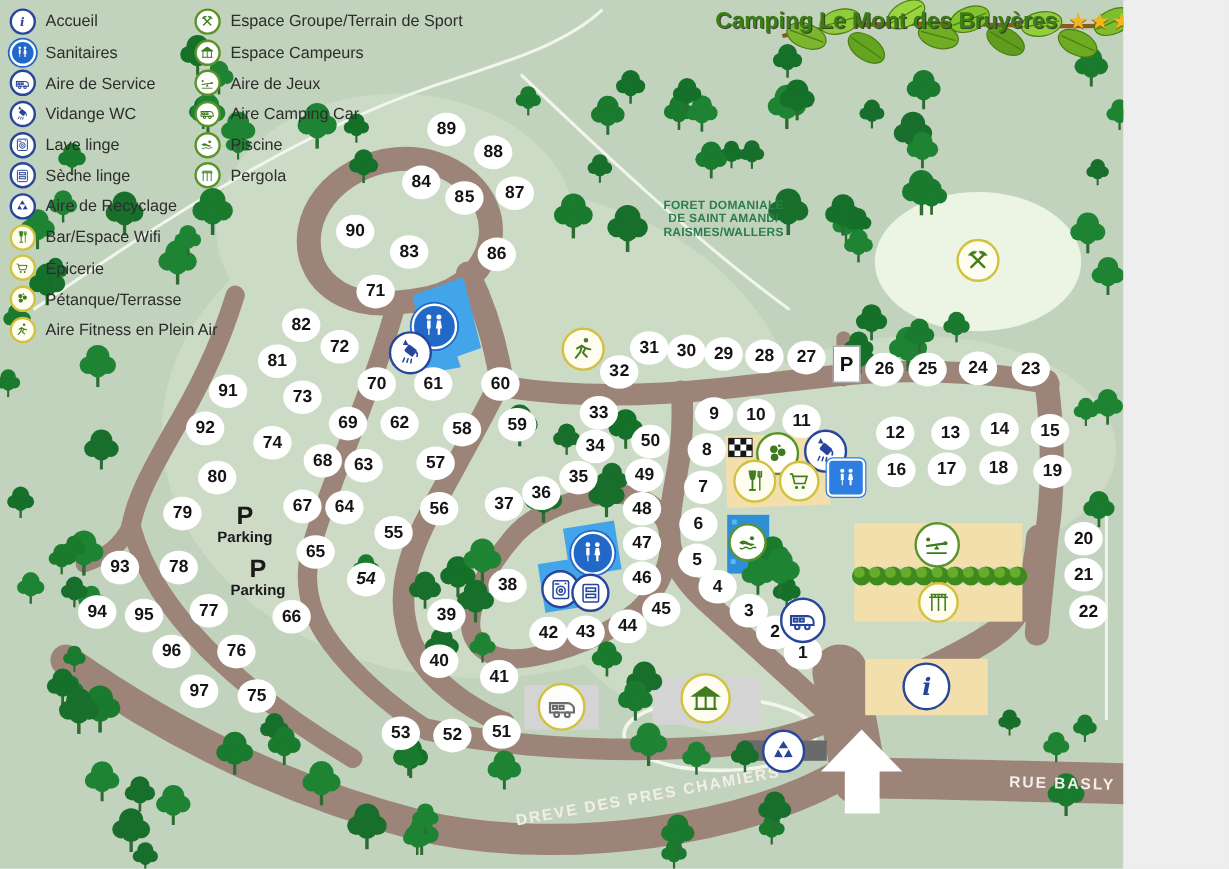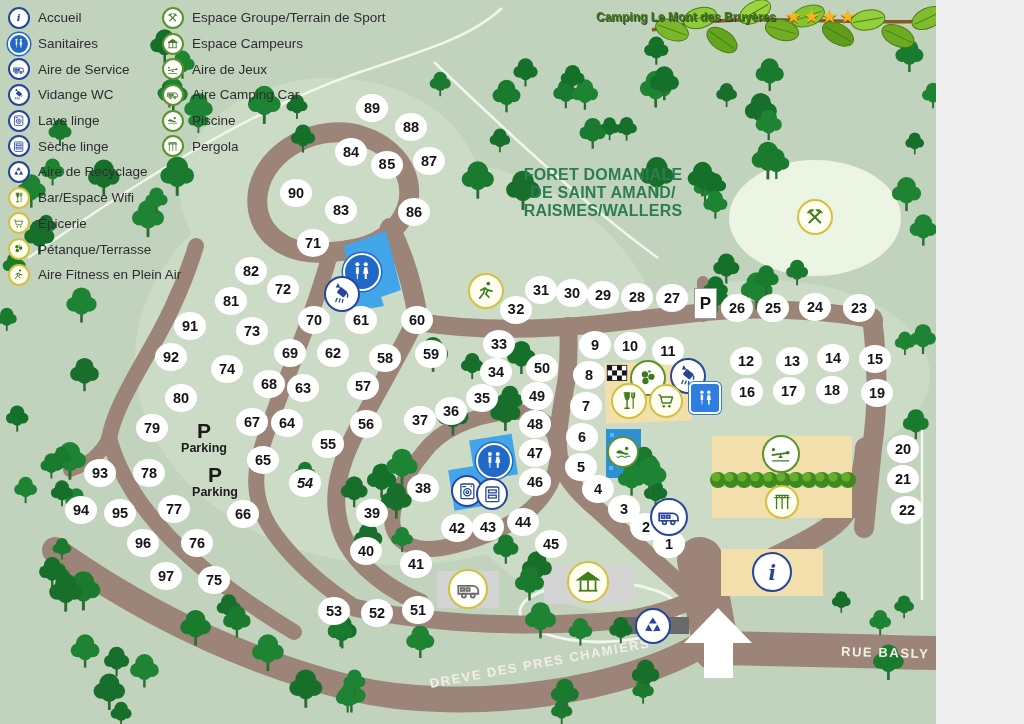--- a/index.html
+++ b/index.html
@@ -27,25 +27,25 @@
 
   
   .legend{position:absolute;z-index:8;}
   #legend1{left:8px;top:5px;}
   #legend2{left:162px;top:5px;}
   .legend-row{display:flex;align-items:center;gap:8px;height:25.7px;}
   .legend-row .badge{position:static;transform:none;width:22px;height:22px;flex:0 0 22px;}
   .legend-label{font-size:13.5px;color:#2d2d2d;white-space:nowrap;}
 
   .title-wrap{position:absolute;left:596px;top:7px;display:flex;align-items:center;gap:9px;z-index:9;}
-  .title{font-size:12px;font-weight:bold;color:#3c7d14;text-shadow:1px 1px 0 rgba(45,45,45,.85);white-space:nowrap;}
+  .title{font-size:19px;font-weight:bold;color:#3c7d14;text-shadow:1px 1px 0 rgba(45,45,45,.85);white-space:nowrap;}
   .stars{font-size:19px;color:#f3b71d;text-shadow:0 1px 0 #7c5800;letter-spacing:1px;line-height:1;}
 
   .forest{position:absolute;left:505px;top:166px;width:196px;text-align:center;font-weight:bold;
-          font-size:16px;color:#2c7d4f;line-height:1.13;z-index:5;letter-spacing:.2px;}
+          font-size:10px;color:#2c7d4f;line-height:1.13;z-index:5;letter-spacing:.2px;}
 
   .road-label{position:absolute;color:#f2eee8;font-weight:bold;font-size:13px;letter-spacing:1.6px;
               white-space:nowrap;z-index:6;}
   #dreve{left:430px;top:676px;transform:rotate(-10.5deg);transform-origin:left center;}
   #rue{left:841px;top:645px;transform:rotate(1.5deg);}
 
   .parking{position:absolute;transform:translate(-50%,-50%);text-align:center;color:#1a1a1a;
            line-height:1;z-index:6;}
   .parking .pp{font-size:21px;font-weight:bold;}
   .parking .pl{font-size:12.5px;font-weight:bold;margin-top:1px;}
@@ -1529,21 +1529,21 @@
       <div class="pitch" style="left: 482px; top: 398px;">35</div>
       <div class="pitch" style="left: 451px; top: 411px;">36</div>
       <div class="pitch" style="left: 420px; top: 420px;">37</div>
       <div class="pitch" style="left: 423px; top: 488px;">38</div>
       <div class="pitch" style="left: 372px; top: 513px;">39</div>
       <div class="pitch" style="left: 366px; top: 551px;">40</div>
       <div class="pitch" style="left: 416px; top: 564px;">41</div>
       <div class="pitch" style="left: 457px; top: 528px;">42</div>
       <div class="pitch" style="left: 488px; top: 527px;">43</div>
       <div class="pitch" style="left: 523px; top: 522px;">44</div>
-      <div class="pitch" style="left: 551px; top: 508px; margin-top: 36px;">45</div>
+      <div class="pitch" style="left: 551px; top: 508px;">45</div>
       <div class="pitch" style="left: 535px; top: 482px;">46</div>
       <div class="pitch" style="left: 535px; top: 453px;">47</div>
       <div class="pitch" style="left: 535px; top: 424px;">48</div>
       <div class="pitch" style="left: 537px; top: 396px;">49</div>
       <div class="pitch" style="left: 542px; top: 368px;">50</div>
       <div class="pitch" style="left: 418px; top: 610px;">51</div>
       <div class="pitch" style="left: 377px; top: 613px;">52</div>
       <div class="pitch" style="left: 334px; top: 611px;">53</div>
       <div class="pitch" style="left: 305px; top: 483px; font-style: italic;">54</div>
       <div class="pitch" style="left: 328px; top: 444px;">55</div>

